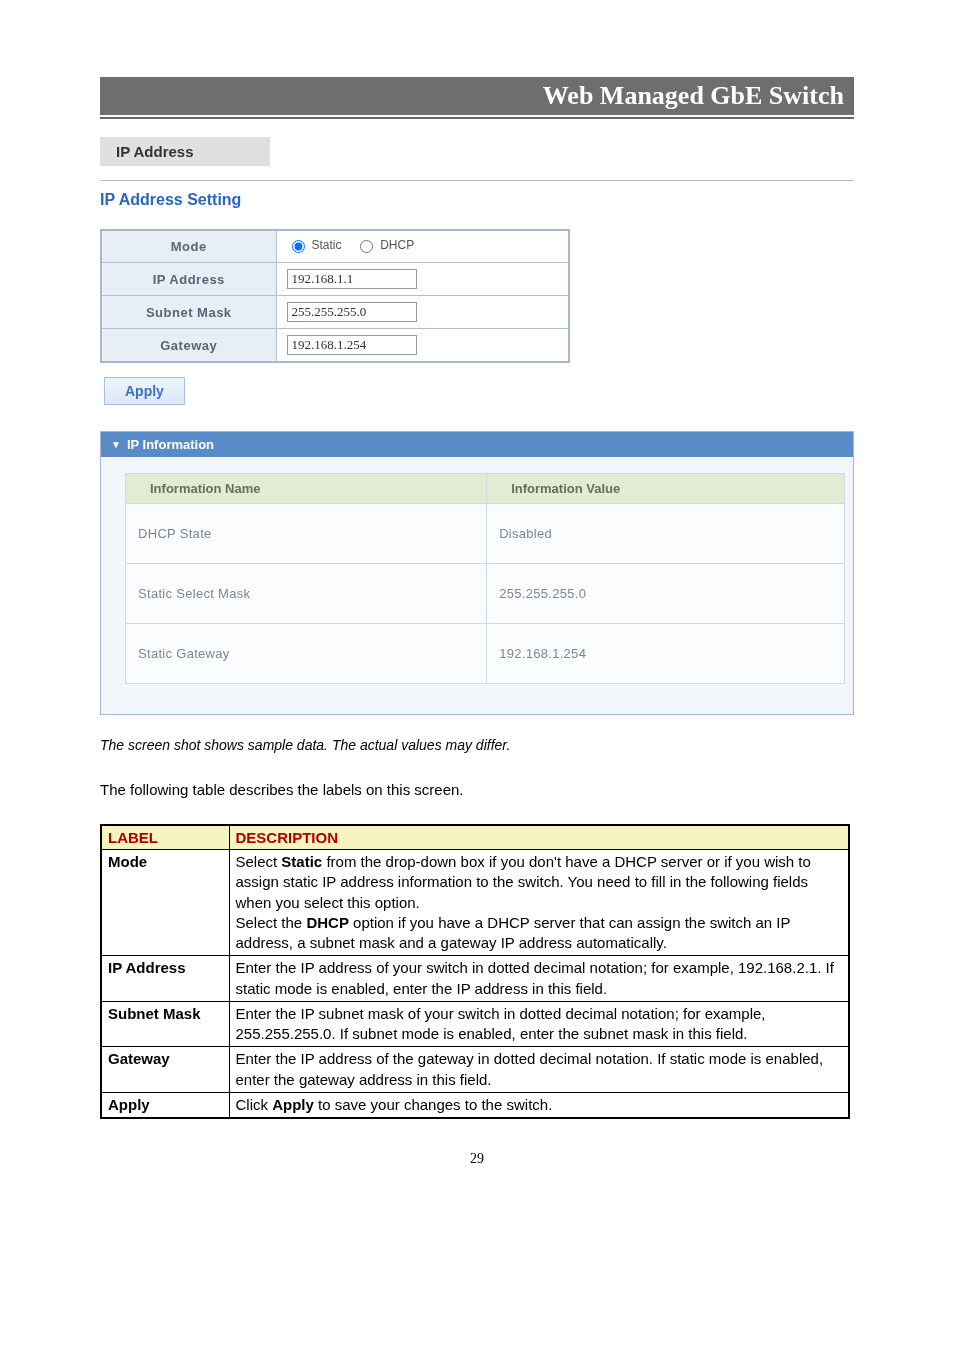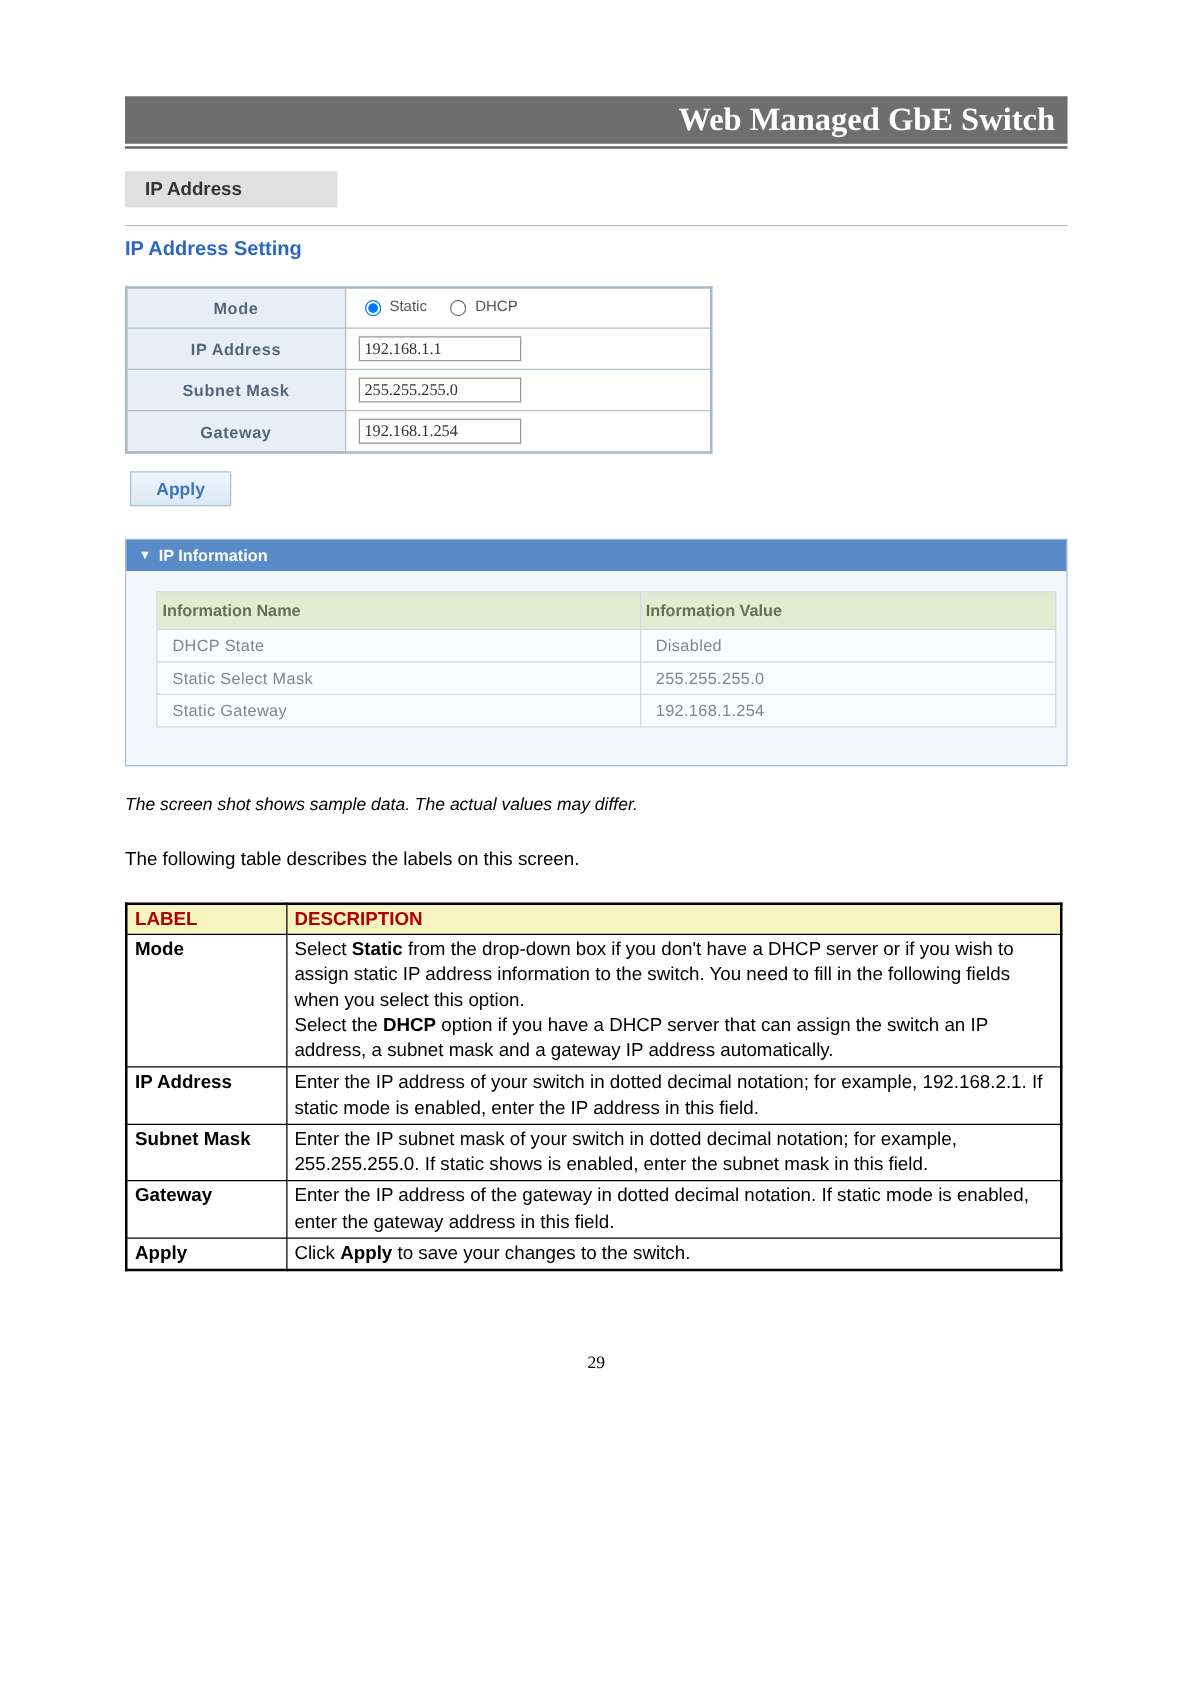--- a/index.html
+++ b/index.html
@@ -124,29 +124,29 @@
   }
   .info-table {
     border-collapse: collapse;
     width: 720px;
     border: 1px solid #d0d8e0;
   }
   .info-table th {
     background: #e4ebd3;
     border: 1px solid #d0d8e0;
     text-align: left;
-    padding: 7px 4px;
+    padding: 7px 24px;
     font-size: 13px;
     color: #667055;
     font-weight: bold;
   }
   .info-table td {
     background: #fbfcfd;
     border: 1px solid #d0d8e0;
-    padding: 5px 12px;
+    padding: 22px 12px;
     font-size: 13px;
     color: #7e8890;
     letter-spacing: 0.3px;
   }
   .caption {
     font-style: italic;
     font-size: 14px;
     margin: 22px 0 28px 0;
   }
   .body-text {
@@ -175,21 +175,21 @@
     line-height: 1.35;
   }
   .desc-table td.label-col {
     font-weight: bold;
     width: 128px;
   }
   .page-num {
     text-align: center;
     font-family: "Times New Roman", serif;
     font-size: 14px;
-    margin-top: 66px;
+    margin-top: 32px;
   }
 </style>
 </head>
 <body>
 
 
 
 <div class="title-bar">
   <span>Web Managed GbE Switch</span>
 </div>
@@ -280,21 +280,21 @@
     <td class="label-col">Mode</td>
     <td><span>Select </span><b>Static</b><span style="white-space:pre-line"> from the drop-down box if you don't have a DHCP server or if you wish to assign static IP address information to the switch. You need to fill in the following fields when you select this option.
 Select the </span><b>DHCP</b><span> option if you have a DHCP server that can assign the switch an IP address, a subnet mask and a gateway IP address automatically.</span></td>
   </tr>
   <tr>
     <td class="label-col">IP Address</td>
     <td>Enter the IP address of your switch in dotted decimal notation; for example, 192.168.2.1. If static mode is enabled, enter the IP address in this field.</td>
   </tr>
   <tr>
     <td class="label-col">Subnet Mask</td>
-    <td>Enter the IP subnet mask of your switch in dotted decimal notation; for example, 255.255.255.0. If static shows is enabled, enter the subnet mask in this field.</td>
+    <td>Enter the IP subnet mask of your switch in dotted decimal notation; for example, 255.255.255.0. If subnet mode is enabled, enter the subnet mask in this field.</td>
   </tr>
   <tr>
     <td class="label-col">Gateway</td>
     <td>Enter the IP address of the gateway in dotted decimal notation. If static mode is enabled, enter the gateway address in this field.</td>
   </tr>
   <tr>
     <td class="label-col">Apply</td>
     <td><span>Click </span><b>Apply</b><span> to save your changes to the switch.</span></td>
   </tr>
 </tbody>

